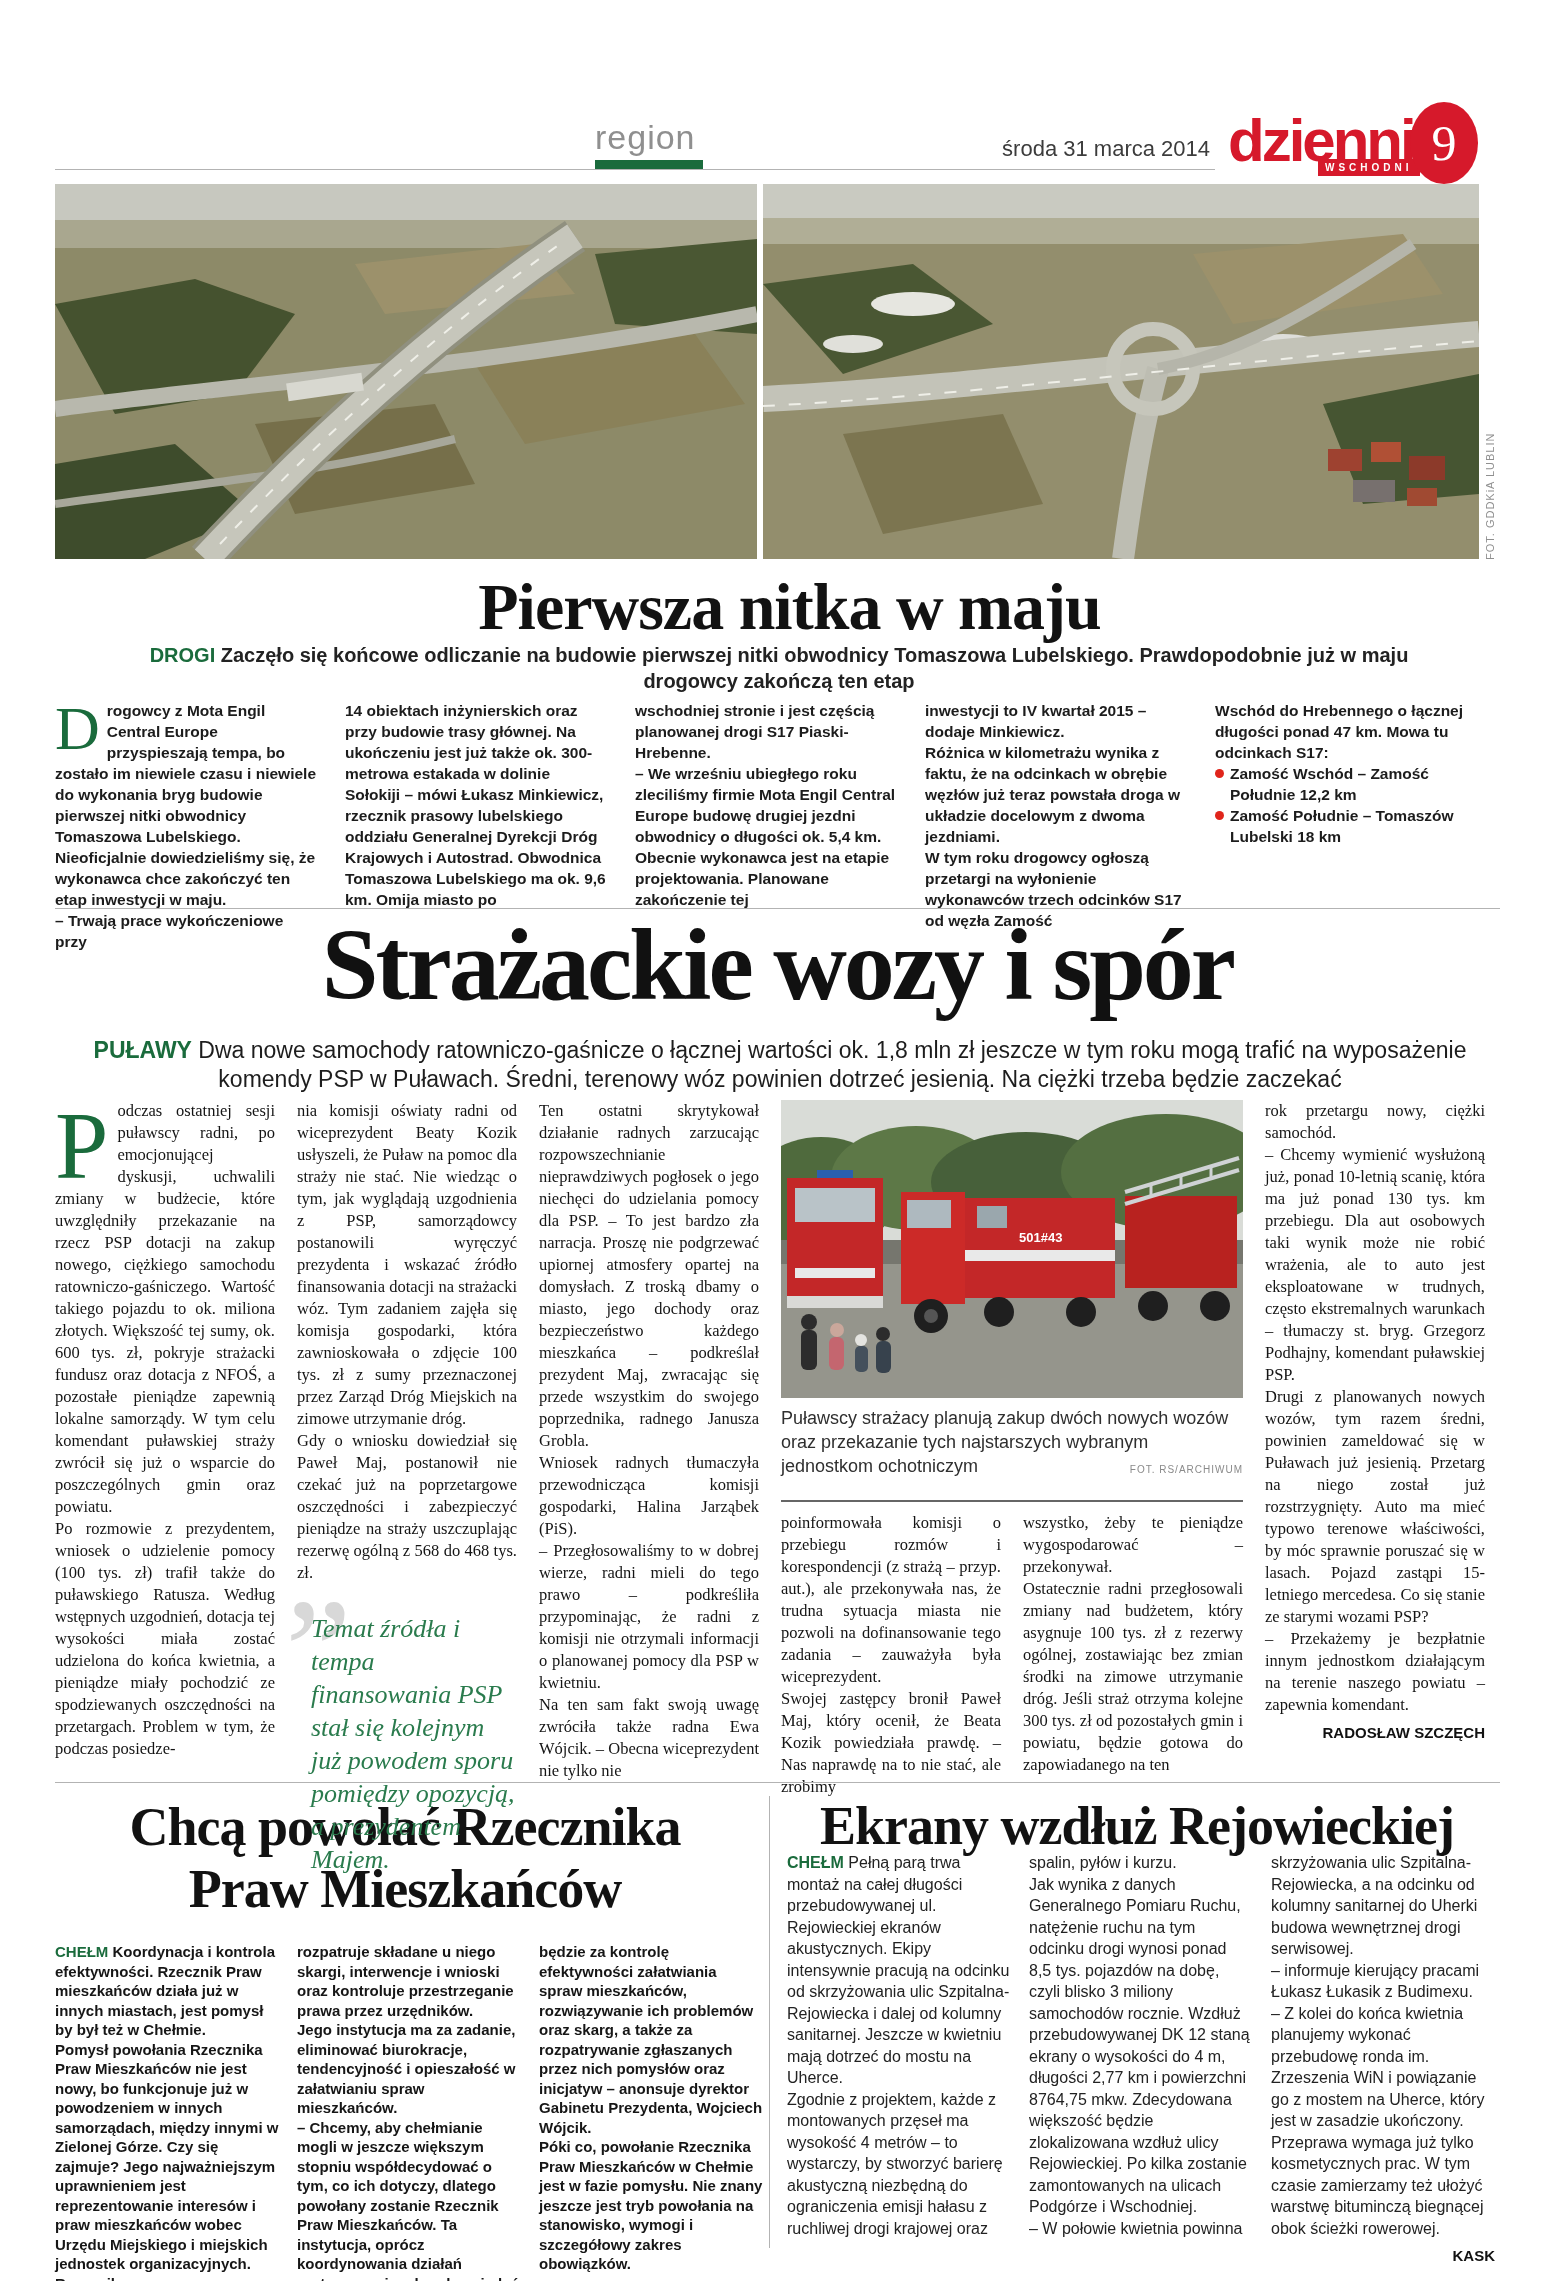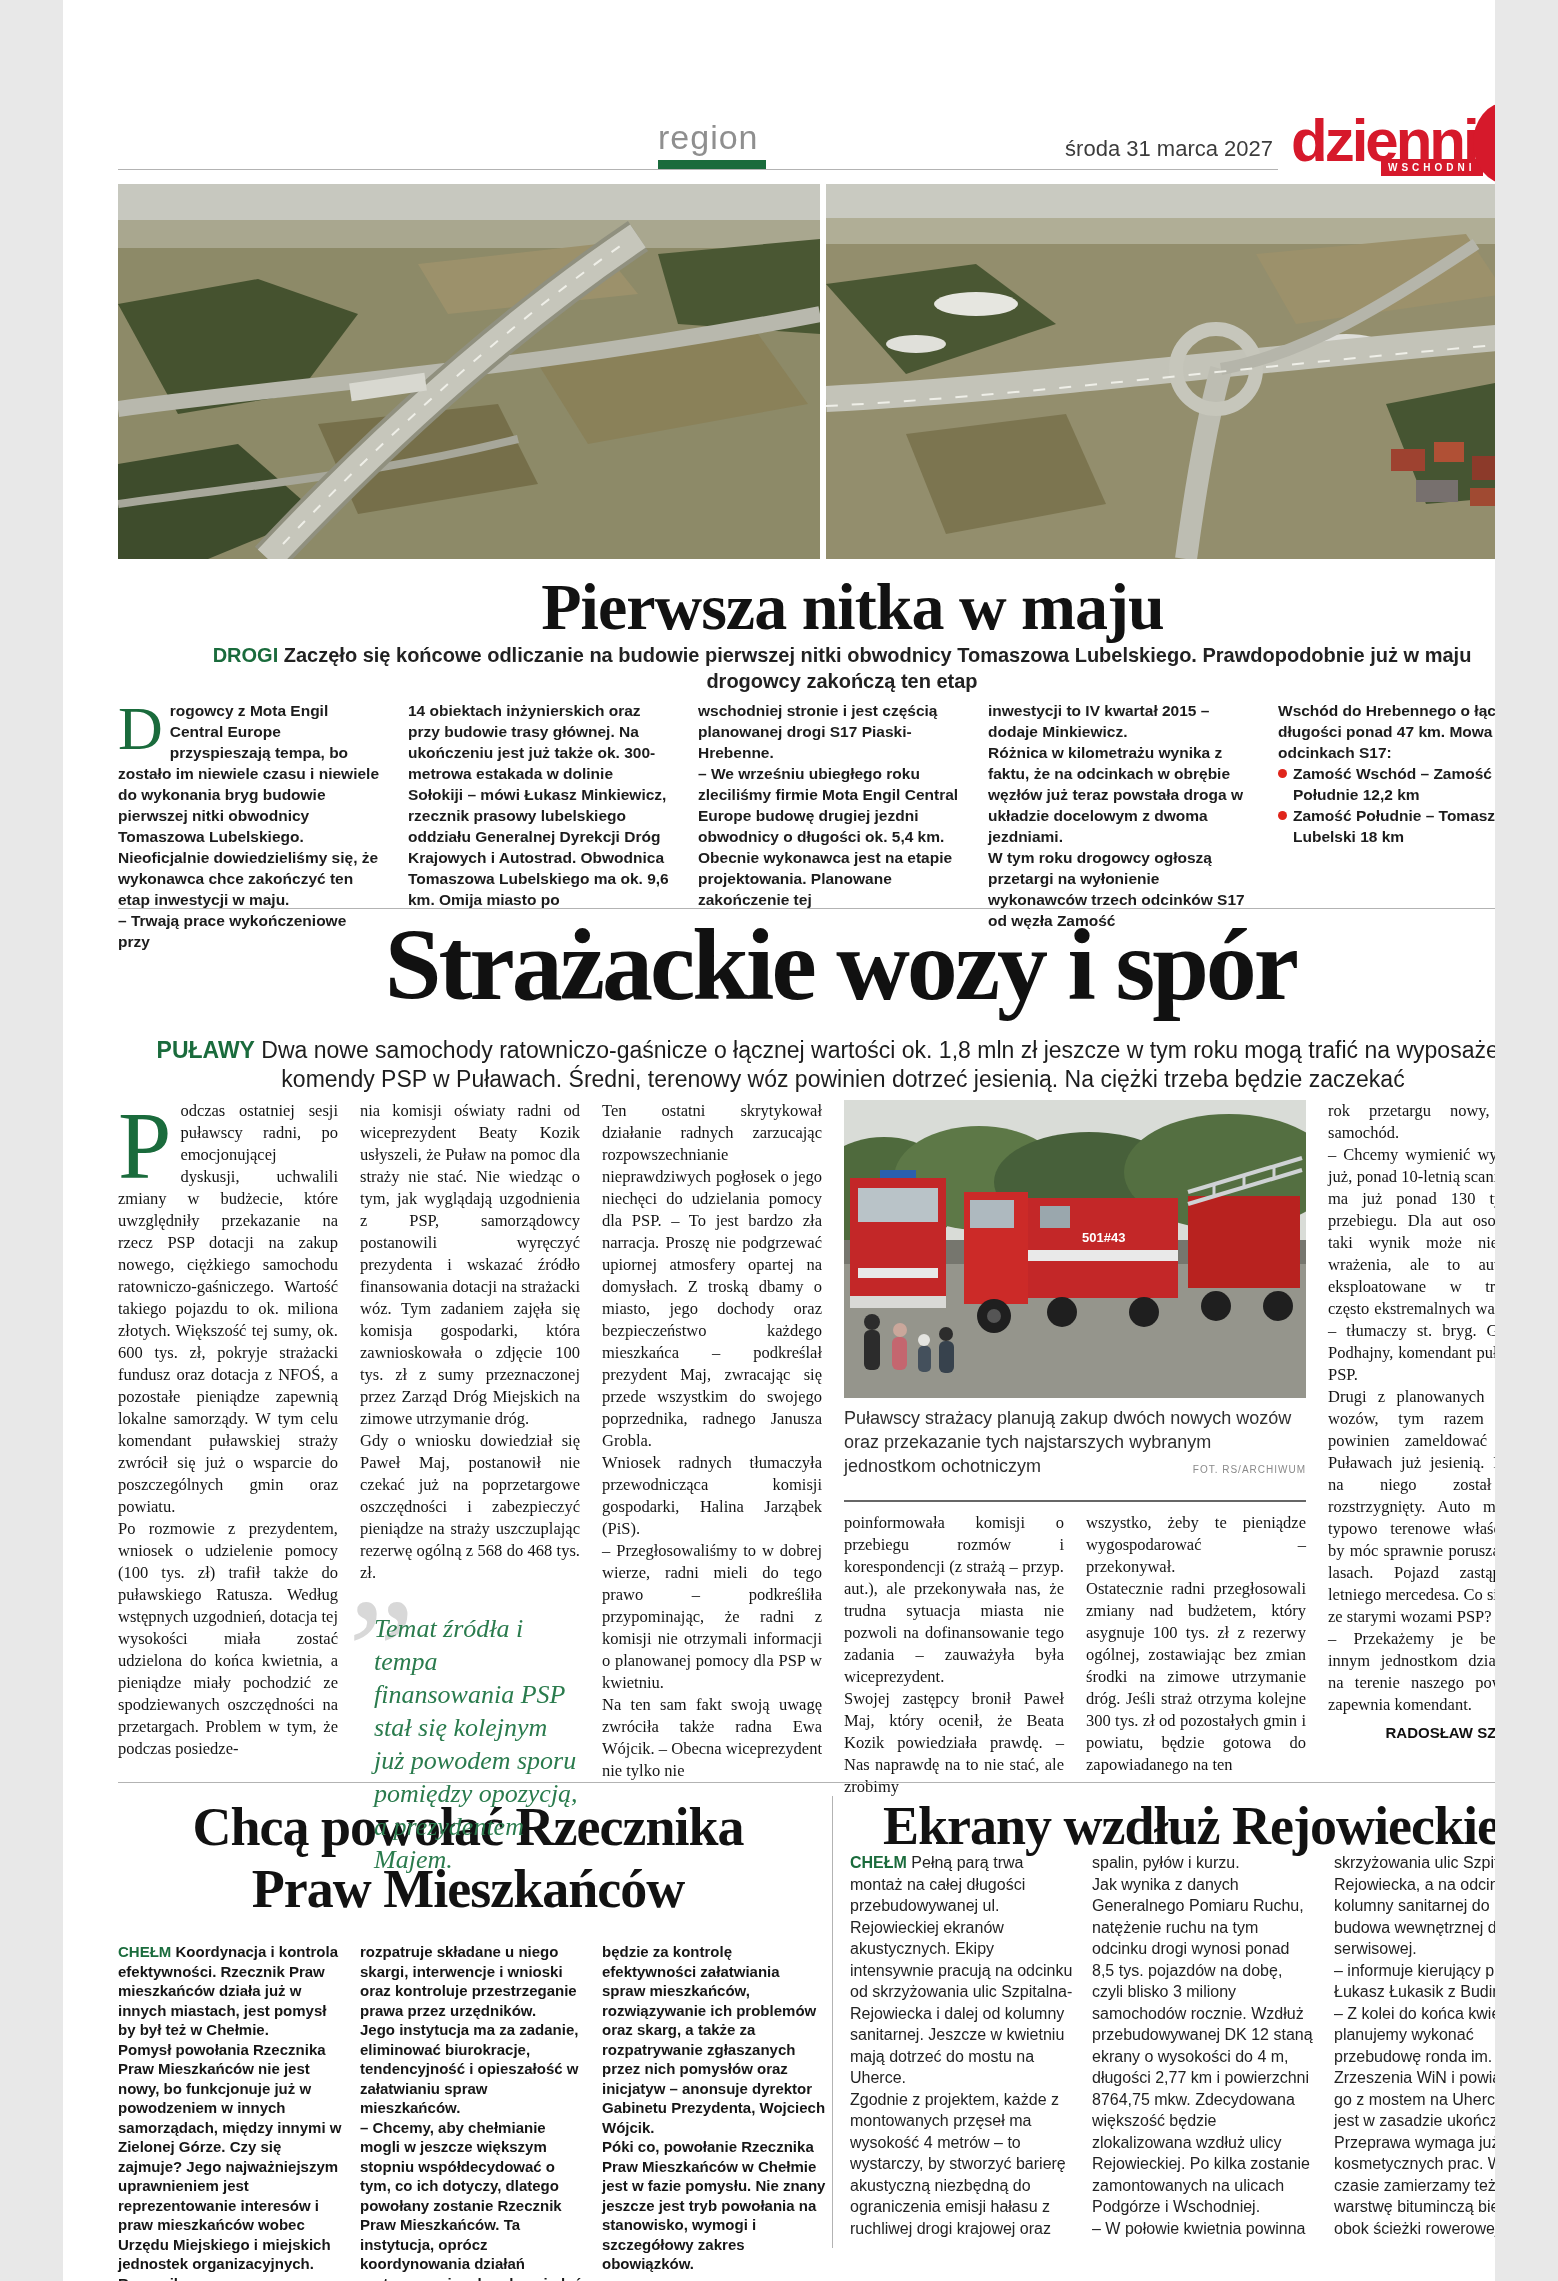--- a/index.html
+++ b/index.html
@@ -1,16 +1,16 @@
 <!DOCTYPE html>
 <html lang="pl"><head>
 <meta charset="utf-8">
 <style>
   html,body{margin:0;padding:0;background:#e8e8e8;}
-  .page{position:relative;width:1432px;height:2281px;background:#ffffff;margin:0 auto;overflow:hidden;
+  .page{position:relative;width:1558px;height:2281px;background:#ffffff;margin:0 auto;overflow:hidden;
         font-family:"Liberation Sans","DejaVu Sans",sans-serif;color:#1a1a1a;}
   .abs{position:absolute;}
   .hairline{background:#b3b3b3;height:1px;}
 
   
   .region-label{left:595px;top:118px;font-size:34px;color:#8f8f8f;letter-spacing:1px;}
   .region-bar{left:595px;top:160px;width:108px;height:9px;background:#1a6b3c;}
   .header-rule{left:55px;top:169px;width:1160px;}
   .date{left:1000px;top:136px;width:210px;text-align:right;font-size:22px;color:#3c3c3c;}
   .logo{left:1228px;top:106px;font-size:60px;font-weight:bold;color:#d6192b;letter-spacing:-3px;}
@@ -83,21 +83,21 @@
   .a4c1{left:787px;}.a4c2{left:1029px;}.a4c3{left:1271px;}
 </style>
 </head>
 <body>
 
 <div class="page">
 
   <div class="abs region-label">region</div>
   <div class="abs region-bar"></div>
   <div class="abs hairline header-rule"></div>
-  <div class="abs date">środa 31 marca 2027</div>
+  <div class="abs date">środa 31 marca 2014</div>
   <div class="abs logo">dziennik</div>
   <div class="abs logo-sub">WSCHODNI</div>
   <div class="abs badge">9</div>
 
   <svg class="abs photo photo-left" viewBox="0 0 702 375" preserveAspectRatio="none">
     <rect width="702" height="375" fill="#8d8a68"></rect>
     <rect width="702" height="46" fill="#c7c8bf"></rect>
     <rect y="36" width="702" height="28" fill="#a9a78f"></rect>
     <path d="M0,120 L140,95 L240,130 L180,210 L60,230 Z" fill="#45522f"></path>
     <path d="M540,70 L702,55 L702,150 L560,140 Z" fill="#4a5733"></path>

